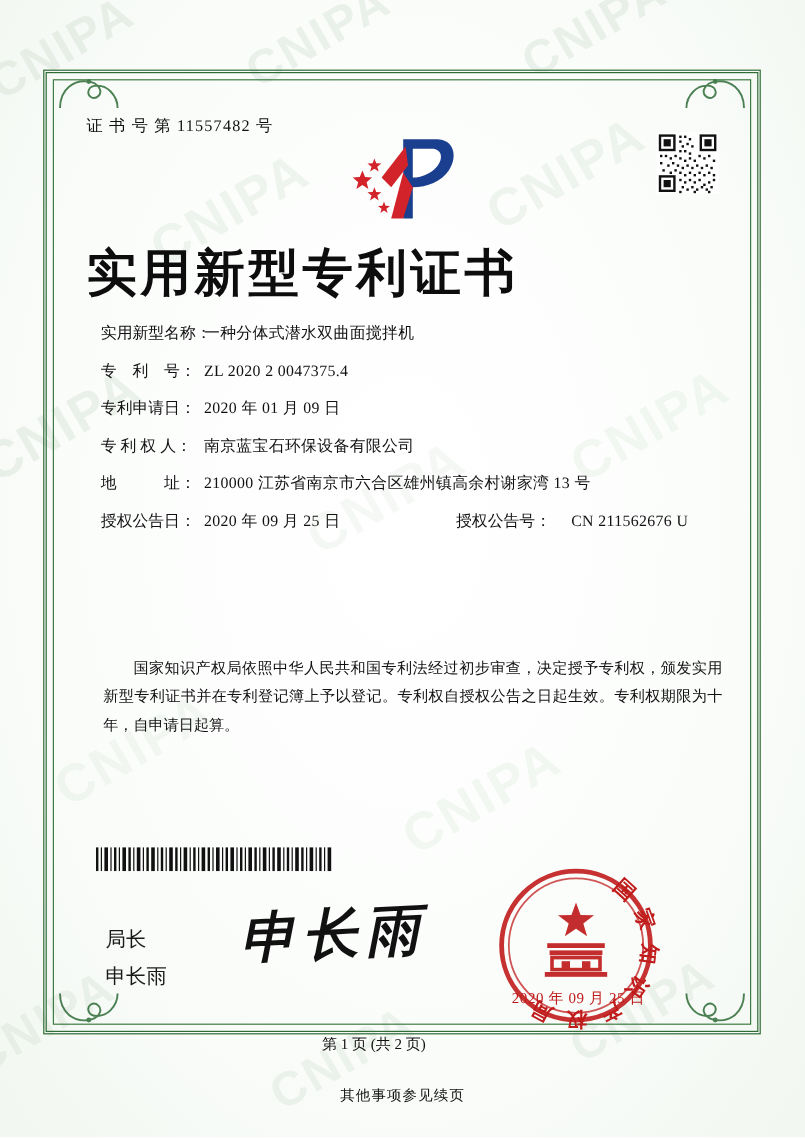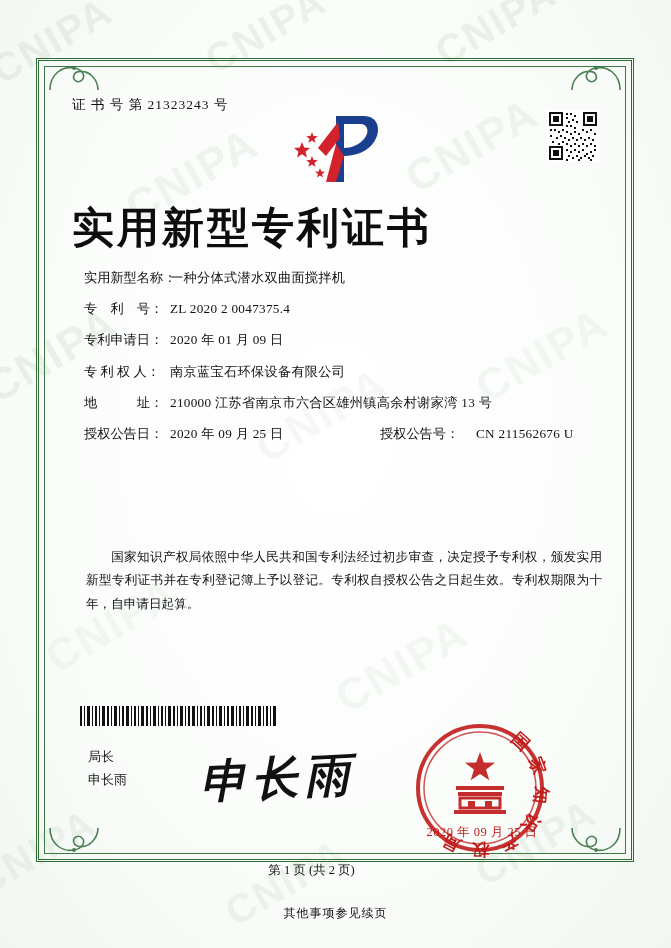--- a/index.html
+++ b/index.html
@@ -155,22 +155,22 @@
   #paras p { margin: 16px 0 2px 0; text-indent: 2em; }
 
   #barcode {
     position: absolute;
     left: 80px; top: 706px;
     width: 198px; height: 20px;
   }
 
   #signature-block {
     position: absolute;
-    left: 88px; top: 745px;
-    font-size: 13px;
+    left: 88px; top: 768px;
+    font-size: 17px;
     line-height: 1.8;
   }
   #handwriting {
     position: absolute;
     left: 200px; top: 748px;
     font-size: 46px;
     font-family: "DejaVu Serif", serif;
     font-style: italic;
     font-weight: bold;
     letter-spacing: 6px;
@@ -351,21 +351,21 @@
         <rect x="45" y="45" width="2" height="2"></rect>
           <rect x="19" y="49" width="2" height="2"></rect>
           <rect x="31" y="49" width="2" height="2"></rect>
         <rect x="43" y="49" width="2" height="2"></rect>
       </g>
     </svg>
   </div>
 
   <div id="content">
 
-    <div class="cert-no">证 书 号 第 21323243 号</div>
+    <div class="cert-no">证 书 号 第 11557482 号</div>
 
     <div id="title">实用新型专利证书</div>
 
     <div id="fields">
 
       <div class="field">
         <div class="f-label">实用新型名称：</div>
         <div class="f-value">一种分体式潜水双曲面搅拌机</div>
       </div>
 

